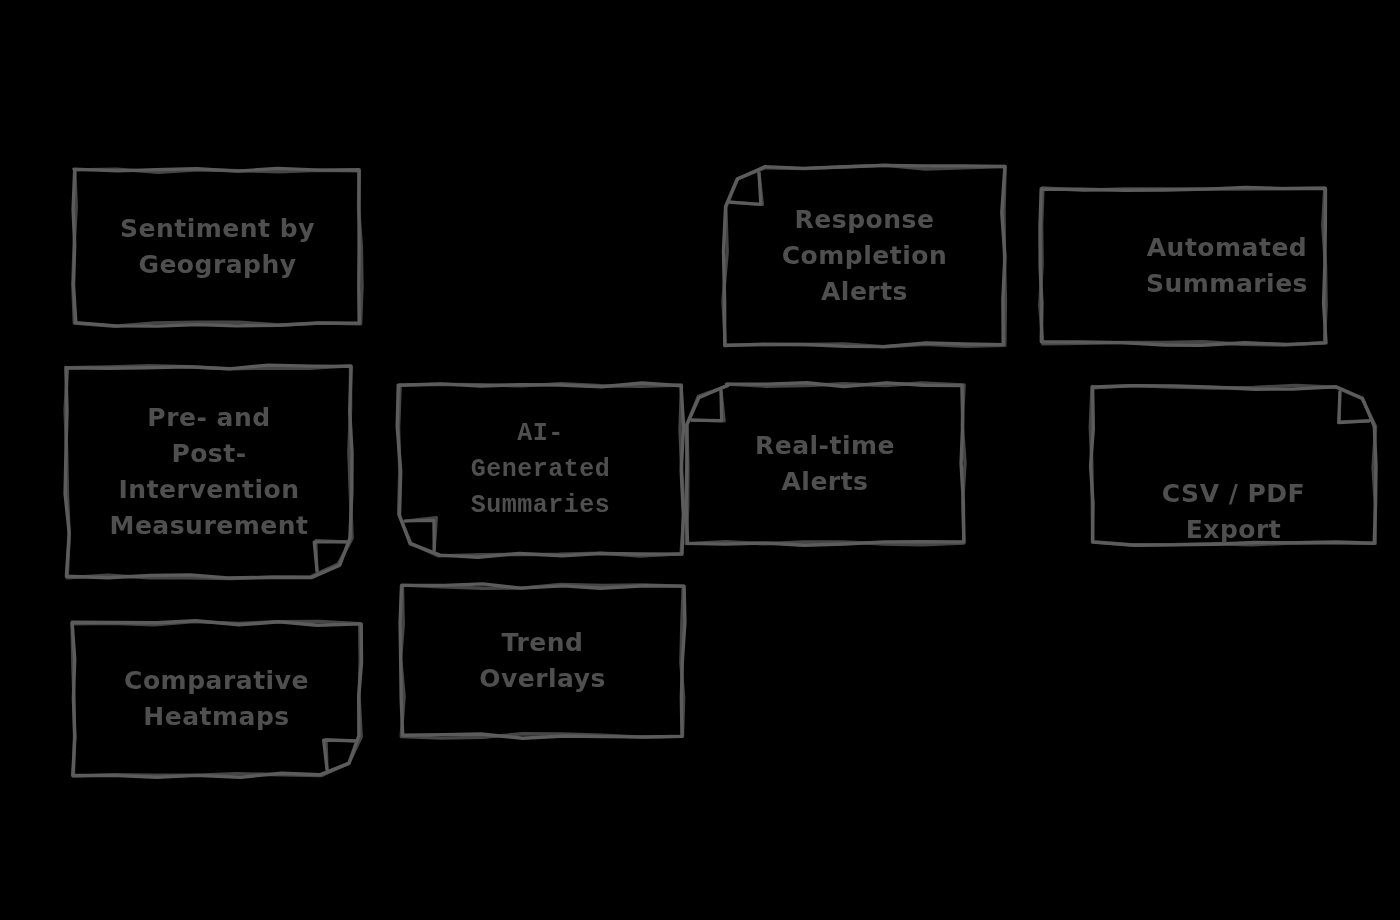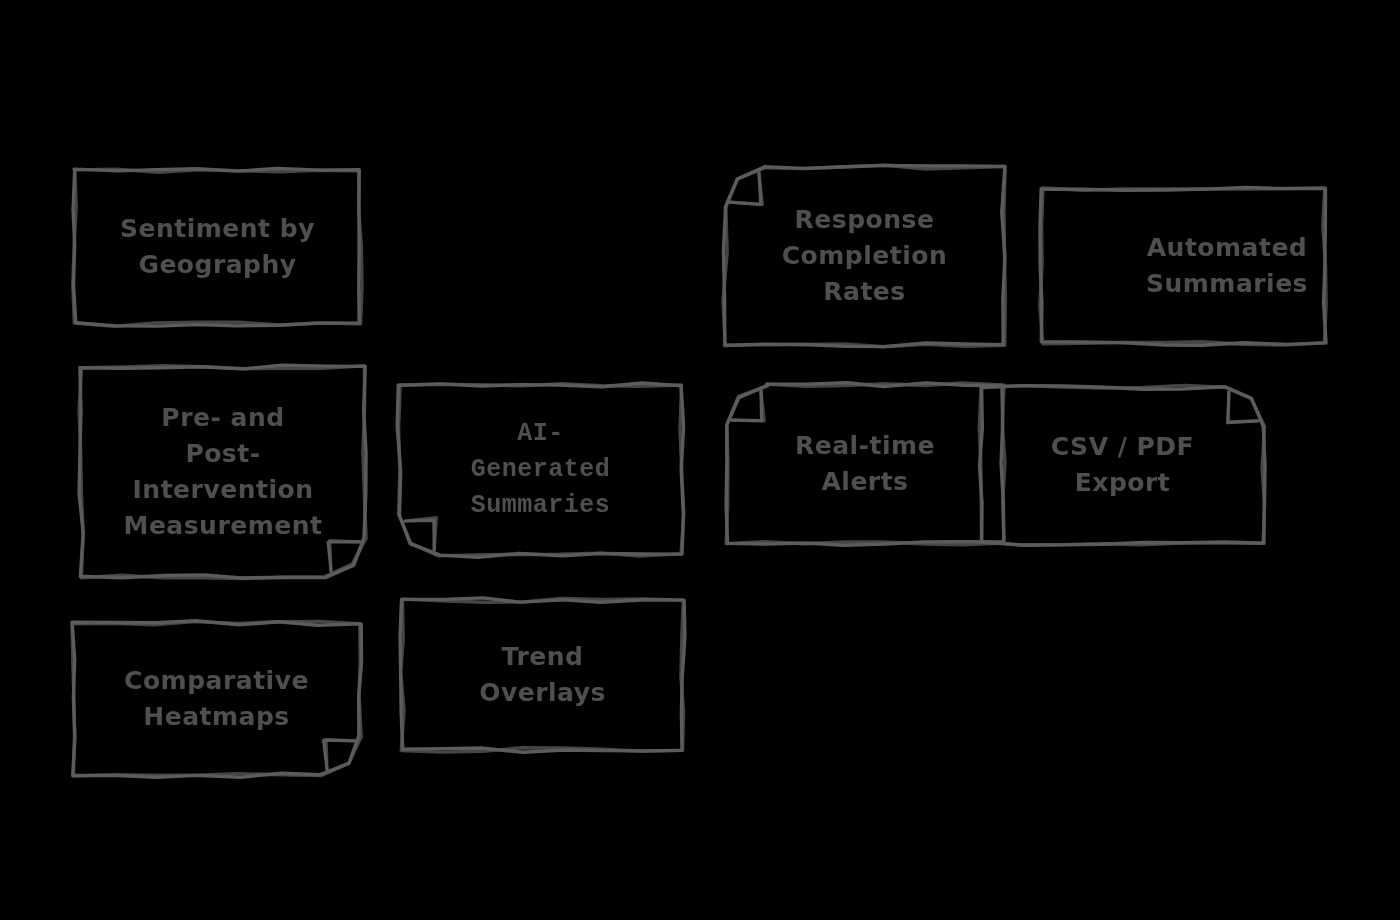--- a/index.html
+++ b/index.html
@@ -64,33 +64,33 @@
 
   <div class="card" style="left:720px; top:162px; width:289px; height:188px;">
     <svg width="289" height="188" viewBox="0 0 289 188">
         <path d="M44.5 4.6 L83.4 6.4 L125.3 4.7 L163.9 3.4 L206.1 3.9 L243.5 3.9 L284.9 4.4 L281.8 50.9 L284.9 94.4 L282.9 137.0 L283.2 182.6 L243.4 182.0 L206.0 181.0 L163.5 184.6 L125.8 184.4 L84.4 182.5 L43.1 182.1 L4.7 183.5 L4.6 139.3 L3.5 89.0 L5.6 44.3 L17.3 17.0 L45.6 4.5 Z" fill="none" stroke="#5c5c5c" stroke-width="3.4" stroke-linecap="round" stroke-linejoin="round" opacity="1"></path>
         <path d="M9.8 40.2 L40.8 42.5 L39.0 11.0" fill="none" stroke="#5c5c5c" stroke-width="3.2" stroke-linecap="round" stroke-linejoin="round" opacity="1"></path>
         <path d="M45.5 5.9 L83.9 6.6 L122.9 5.0 L165.6 3.3 L205.5 7.0 L243.0 5.8 L285.2 4.5 L284.0 47.8 L284.5 94.4 L285.4 138.2 L284.8 183.4 L246.0 184.2 L205.1 182.3 L164.0 184.7 L123.6 182.0 L85.9 182.5 L43.5 182.9 L5.3 183.1 L3.0 138.8 L7.2 89.7 L5.8 45.2 L17.6 16.9 L45.1 5.6 Z" fill="none" stroke="#5c5c5c" stroke-width="3.4" stroke-linecap="round" stroke-linejoin="round" opacity="0.75"></path>
         <path d="M9.8 40.2 L42.4 42.3 L39.0 11.0" fill="none" stroke="#5c5c5c" stroke-width="3.2" stroke-linecap="round" stroke-linejoin="round" opacity="0.75"></path>
       </svg>
     <span class="label">Response
 Completion
-Rates</span>
+Alerts</span>
   </div>
 
   <div class="card" style="left:1037px; top:184px; width:293px; height:164px;justify-content:flex-end;">
     <svg width="293" height="164" viewBox="0 0 293 164">
         <path d="M5.2 5.0 L43.5 5.2 L87.5 6.3 L128.4 6.0 L168.7 5.1 L208.9 3.4 L245.9 4.6 L288.5 4.4 L288.3 44.7 L287.8 81.5 L286.6 118.9 L289.0 158.9 L249.6 160.4 L207.8 158.8 L164.8 161.2 L127.7 161.0 L84.4 158.6 L45.3 158.0 L4.3 157.8 L4.9 119.6 L3.2 83.8 L3.0 42.7 L4.2 4.8 Z" fill="none" stroke="#5c5c5c" stroke-width="3.4" stroke-linecap="round" stroke-linejoin="round" opacity="1"></path>
         <path d="M5.5 4.0 L46.8 6.2 L86.8 5.0 L125.3 5.0 L165.8 5.0 L209.4 5.1 L249.7 4.5 L287.8 4.0 L285.8 41.4 L288.5 81.8 L289.1 121.4 L287.4 158.7 L246.2 161.1 L204.9 160.3 L166.2 157.8 L127.8 158.5 L86.5 158.5 L44.1 159.4 L5.8 159.8 L2.8 121.2 L5.1 81.1 L4.6 41.5 L5.9 5.7 Z" fill="none" stroke="#5c5c5c" stroke-width="3.4" stroke-linecap="round" stroke-linejoin="round" opacity="0.75"></path>
       </svg>
     <span class="label">Automated
 Summaries</span>
   </div>
 
-  <div class="card" style="left:76px; top:362px; width:294px; height:220px;">
+  <div class="card" style="left:62px; top:362px; width:294px; height:220px;">
     <svg width="294" height="220" viewBox="0 0 294 220">
         <path d="M4.1 5.8 L46.3 6.3 L84.3 5.8 L124.6 4.7 L167.1 6.9 L206.2 3.1 L250.4 4.1 L289.2 4.4 L287.7 48.5 L290.0 90.5 L289.8 131.2 L287.9 176.2 L277.8 203.2 L249.3 215.6 L210.3 215.3 L165.8 216.0 L128.4 212.9 L88.3 213.5 L45.9 215.7 L4.4 214.3 L7.2 170.9 L3.1 131.6 L4.0 87.5 L5.0 49.0 L3.9 5.4 Z" fill="none" stroke="#5c5c5c" stroke-width="3.4" stroke-linecap="round" stroke-linejoin="round" opacity="1"></path>
         <path d="M284.2 179.8 L252.2 180.0 L255.0 209.0" fill="none" stroke="#5c5c5c" stroke-width="3.2" stroke-linecap="round" stroke-linejoin="round" opacity="1"></path>
         <path d="M5.2 5.7 L47.7 5.0 L87.0 3.7 L127.2 4.7 L169.5 6.7 L207.6 6.2 L246.9 6.2 L288.5 3.7 L288.6 45.5 L286.9 89.1 L288.4 133.9 L290.1 176.2 L276.3 202.1 L248.4 214.7 L208.7 215.2 L169.0 216.5 L125.3 215.7 L87.8 215.9 L45.8 213.2 L5.2 215.8 L7.2 173.2 L5.5 133.2 L4.6 88.2 L3.1 47.8 L5.5 6.1 Z" fill="none" stroke="#5c5c5c" stroke-width="3.4" stroke-linecap="round" stroke-linejoin="round" opacity="0.75"></path>
         <path d="M284.2 179.8 L253.8 178.6 L255.0 209.0" fill="none" stroke="#5c5c5c" stroke-width="3.2" stroke-linecap="round" stroke-linejoin="round" opacity="0.75"></path>
       </svg>
     <span class="label">Pre- and
 Post-
 Intervention
 Measurement</span>
@@ -101,32 +101,32 @@
         <path d="M4.2 5.3 L47.5 3.9 L87.2 6.0 L127.2 4.6 L165.5 5.0 L207.8 6.8 L248.3 3.0 L287.1 5.8 L289.6 46.7 L287.2 90.1 L289.4 134.8 L288.0 174.1 L245.9 174.0 L206.3 173.5 L168.4 175.7 L125.1 173.5 L83.9 177.2 L46.2 175.1 L16.1 163.6 L5.5 135.5 L6.7 91.6 L3.2 46.3 L4.3 5.1 Z" fill="none" stroke="#5c5c5c" stroke-width="3.4" stroke-linecap="round" stroke-linejoin="round" opacity="1"></path>
         <path d="M40.2 170.2 L39.9 140.3 L11.0 141.0" fill="none" stroke="#5c5c5c" stroke-width="3.2" stroke-linecap="round" stroke-linejoin="round" opacity="1"></path>
         <path d="M5.1 5.1 L43.5 4.5 L86.2 4.6 L127.4 5.9 L167.6 3.7 L207.7 5.7 L247.9 6.3 L287.5 5.0 L286.0 49.6 L287.7 90.4 L289.8 134.0 L287.1 173.8 L245.6 176.1 L207.3 173.1 L164.9 174.3 L123.8 174.5 L87.0 174.6 L44.6 175.9 L16.9 163.4 L4.6 134.2 L5.8 90.9 L4.6 48.2 L6.2 4.8 Z" fill="none" stroke="#5c5c5c" stroke-width="3.4" stroke-linecap="round" stroke-linejoin="round" opacity="0.75"></path>
         <path d="M40.2 170.2 L42.4 137.7 L11.0 141.0" fill="none" stroke="#5c5c5c" stroke-width="3.2" stroke-linecap="round" stroke-linejoin="round" opacity="0.75"></path>
       </svg>
     <span class="label">AI-
 Generated
 Summaries</span>
   </div>
 
-  <div class="card" style="left:722px; top:380px; width:286px; height:168px;">
+  <div class="card" style="left:682px; top:380px; width:286px; height:168px;">
     <svg width="286" height="168" viewBox="0 0 286 168">
         <path d="M45.0 4.1 L84.6 4.1 L125.0 2.7 L161.7 6.5 L204.4 2.9 L241.9 5.3 L279.9 5.5 L280.7 43.0 L279.1 83.6 L281.4 123.5 L281.8 161.9 L240.0 161.8 L202.4 161.9 L163.0 164.0 L121.9 165.3 L83.2 163.0 L43.5 164.1 L5.6 163.4 L4.1 125.8 L4.8 85.0 L4.8 44.9 L16.8 17.7 L45.8 5.2 Z" fill="none" stroke="#5c5c5c" stroke-width="3.4" stroke-linecap="round" stroke-linejoin="round" opacity="1"></path>
         <path d="M9.8 40.2 L39.6 40.7 L39.0 11.0" fill="none" stroke="#5c5c5c" stroke-width="3.2" stroke-linecap="round" stroke-linejoin="round" opacity="1"></path>
         <path d="M44.5 4.1 L83.0 6.2 L124.0 5.6 L161.2 3.7 L203.6 5.5 L239.7 3.0 L282.1 5.0 L280.3 44.2 L283.0 83.0 L280.7 122.0 L282.0 163.0 L239.9 164.8 L202.4 164.0 L161.9 161.9 L122.0 162.0 L81.6 163.8 L44.0 161.6 L4.1 163.6 L5.7 125.8 L5.9 85.4 L4.9 44.3 L16.4 16.4 L45.6 5.8 Z" fill="none" stroke="#5c5c5c" stroke-width="3.4" stroke-linecap="round" stroke-linejoin="round" opacity="0.75"></path>
         <path d="M9.8 40.2 L42.2 41.0 L39.0 11.0" fill="none" stroke="#5c5c5c" stroke-width="3.2" stroke-linecap="round" stroke-linejoin="round" opacity="0.75"></path>
       </svg>
     <span class="label">Real-time
 Alerts</span>
   </div>
 
-  <div class="card" style="left:976px; top:382px; width:293px; height:166px;">
+  <div class="card" style="left:1087px; top:382px; width:293px; height:166px;align-items:flex-end;">
     <svg width="293" height="166" viewBox="0 0 293 166">
         <path d="M5.7 5.0 L43.8 3.8 L87.2 3.9 L128.3 5.2 L168.0 7.2 L205.3 7.1 L249.2 4.8 L275.4 16.2 L287.3 44.3 L289.0 83.2 L288.5 123.4 L287.2 161.3 L249.2 160.0 L207.6 160.8 L167.9 160.5 L125.9 162.2 L85.9 162.9 L47.1 163.2 L5.5 160.1 L6.0 121.2 L3.6 83.9 L6.3 46.3 L5.6 5.4 Z" fill="none" stroke="#5c5c5c" stroke-width="3.4" stroke-linecap="round" stroke-linejoin="round" opacity="1"></path>
         <path d="M252.9 9.8 L251.7 40.7 L282.0 38.9" fill="none" stroke="#5c5c5c" stroke-width="3.2" stroke-linecap="round" stroke-linejoin="round" opacity="1"></path>
         <path d="M5.8 5.8 L46.9 3.6 L86.0 5.1 L127.0 6.0 L167.1 5.4 L208.6 3.4 L249.1 5.3 L275.2 16.8 L288.6 44.6 L286.1 85.5 L288.2 120.3 L288.2 161.4 L249.8 161.0 L205.5 161.0 L164.8 162.7 L127.6 161.7 L85.2 162.6 L44.1 162.8 L5.7 159.8 L5.3 123.1 L4.8 81.3 L3.3 45.0 L5.0 4.5 Z" fill="none" stroke="#5c5c5c" stroke-width="3.4" stroke-linecap="round" stroke-linejoin="round" opacity="0.75"></path>
         <path d="M252.9 9.8 L252.2 39.8 L282.0 38.9" fill="none" stroke="#5c5c5c" stroke-width="3.2" stroke-linecap="round" stroke-linejoin="round" opacity="0.75"></path>
       </svg>
     <span class="label">CSV / PDF
 Export</span>
   </div>
 
@@ -134,21 +134,21 @@
     <svg width="297" height="162" viewBox="0 0 297 162">
         <path d="M4.3 4.3 L45.5 4.5 L88.7 4.7 L127.8 2.7 L171.1 6.8 L211.0 3.8 L249.3 7.2 L293.2 5.9 L293.5 44.5 L290.7 78.4 L290.9 117.5 L280.9 145.3 L252.3 156.7 L213.7 155.3 L172.4 159.2 L128.6 157.4 L88.8 159.2 L44.5 157.4 L4.7 157.5 L6.9 119.2 L5.4 80.3 L6.7 41.2 L4.2 5.4 Z" fill="none" stroke="#5c5c5c" stroke-width="3.4" stroke-linecap="round" stroke-linejoin="round" opacity="1"></path>
         <path d="M287.3 122.8 L255.6 122.1 L259.0 151.2" fill="none" stroke="#5c5c5c" stroke-width="3.2" stroke-linecap="round" stroke-linejoin="round" opacity="1"></path>
         <path d="M4.1 5.9 L44.5 5.2 L86.1 6.8 L126.2 3.6 L170.2 5.4 L209.1 3.7 L251.8 3.4 L291.7 5.7 L292.2 41.6 L291.1 79.1 L293.2 118.9 L280.9 145.1 L253.1 157.6 L212.5 156.7 L168.6 155.6 L128.9 157.3 L85.6 157.2 L46.0 156.6 L5.4 158.1 L6.5 118.3 L6.0 81.8 L4.8 44.2 L4.1 4.1 Z" fill="none" stroke="#5c5c5c" stroke-width="3.4" stroke-linecap="round" stroke-linejoin="round" opacity="0.75"></path>
         <path d="M287.3 122.8 L258.1 121.7 L259.0 151.2" fill="none" stroke="#5c5c5c" stroke-width="3.2" stroke-linecap="round" stroke-linejoin="round" opacity="0.75"></path>
       </svg>
     <span class="label">Comparative
 Heatmaps</span>
   </div>
 
-  <div class="card" style="left:397px; top:595px; width:291px; height:160px;text-decoration:underline;">
+  <div class="card" style="left:397px; top:581px; width:291px; height:160px;text-decoration:underline;">
     <svg width="291" height="160" viewBox="0 0 291 160">
         <path d="M5.4 4.4 L47.2 4.4 L85.9 2.9 L123.4 7.1 L166.4 4.9 L203.6 7.2 L248.0 4.7 L287.1 5.1 L287.9 40.8 L285.3 81.2 L284.4 117.6 L285.0 155.4 L245.6 155.9 L204.4 155.6 L167.6 155.0 L125.8 157.2 L83.9 153.0 L46.8 153.6 L5.7 154.3 L4.2 118.2 L3.7 81.1 L3.1 41.8 L4.5 4.7 Z" fill="none" stroke="#5c5c5c" stroke-width="3.4" stroke-linecap="round" stroke-linejoin="round" opacity="1"></path>
         <path d="M5.1 4.1 L44.4 5.7 L86.1 7.3 L124.8 7.1 L163.4 3.5 L205.9 4.5 L245.7 3.9 L286.3 5.1 L284.9 40.8 L283.9 81.3 L286.6 116.7 L285.5 155.3 L245.2 156.2 L205.6 154.2 L165.3 153.0 L125.5 152.8 L85.8 156.3 L44.2 157.1 L4.2 155.5 L7.1 115.4 L3.6 77.7 L6.2 44.0 L5.5 6.0 Z" fill="none" stroke="#5c5c5c" stroke-width="3.4" stroke-linecap="round" stroke-linejoin="round" opacity="0.75"></path>
       </svg>
     <span class="label">Trend
 Overlays</span>
   </div>
 
 </div>
 

